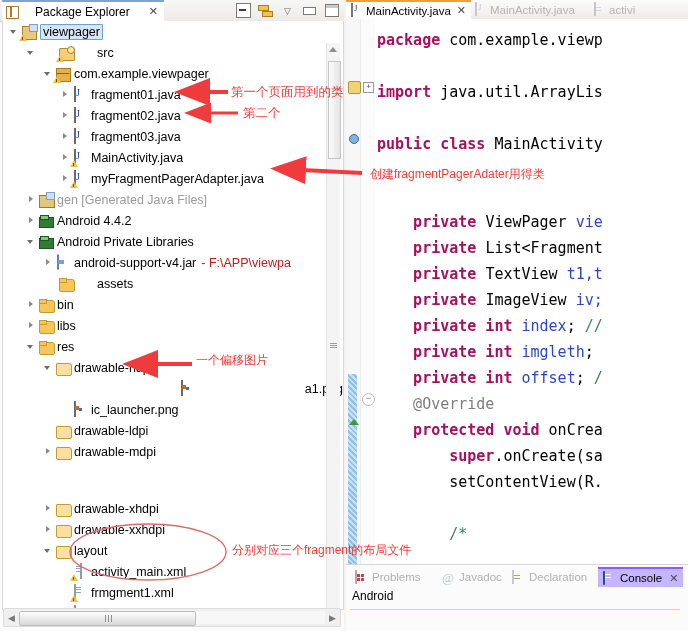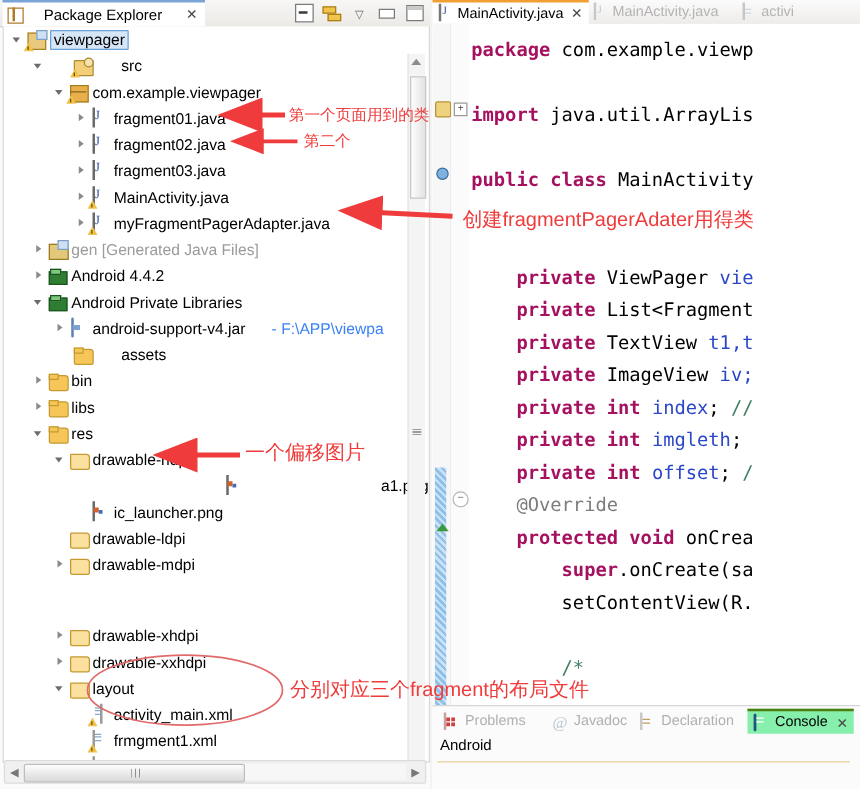--- a/index.html
+++ b/index.html
@@ -54,21 +54,21 @@
   }
   .twist.open::before{
     content:"";position:absolute;left:1px;top:4px;
     border-top:4px solid #6d6d6d;border-left:3.5px solid transparent;
     border-right:3.5px solid transparent;
   }
   .ticon{width:16px;height:16px;flex:none;margin-right:3px;position:relative;}
   .tlabel{color:#000;}
   .tlabel.dim{color:#9b9b9b;}
   .sel .tlabel{background:#d6e6f7;border:1px solid #6ba0d8;padding:0 2px;border-radius:1px;}
-  .path-suffix{color:#3b82f6;margin-left:21px;}
+  .path-suffix{color:#b91c1c;margin-left:5px;}
   
   .ic-folder{background:#f6c659;border:1px solid #c49a31;border-radius:1px 3px 2px 2px;
              width:14px;height:11px;margin-top:3px;}
   .ic-folder.open{background:#fbe0a0;}
   .ic-srcfolder{background:#f3cf7a;border:1px solid #b08c33;width:14px;height:11px;margin-top:3px;border-radius:1px;}
   .ic-pkg{background:#e8b04a;border:1px solid #a97c22;width:13px;height:12px;margin-top:2px;}
   .ic-java{background:#fff;border:1px solid #6a6a6a;width:11px;height:13px;margin:1px 0 0 2px;}
   .ic-java::after{content:"J";position:absolute;left:4px;top:0px;font-size:10px;color:#2b4f9e;font-family:"Liberation Serif",serif;}
   .ic-xml{background:#fff;border:1px solid #9a9a9a;width:11px;height:13px;margin:1px 0 0 2px;}
   .ic-xml::after{content:"";position:absolute;left:4px;top:4px;width:5px;height:1px;background:#8aa6c8;
@@ -145,37 +145,37 @@
     font-size:8px;line-height:7px;text-align:center;color:#444;}
   .ovr-arrow{position:absolute;width:0;height:0;border-left:5px solid transparent;
     border-right:5px solid transparent;border-bottom:6px solid #3a9a3a;}
   .imp-icon{position:absolute;width:11px;height:11px;background:#efd27e;border:1px solid #b59338;border-radius:2px;}
   
   .bottom-view{position:absolute;left:0;bottom:0;width:342px;height:66px;
     background:#fbfbfb;border-top:1px solid #d6d6d6;}
   .bv-tabs{position:absolute;left:0;top:2px;height:20px;width:342px;}
   .bv-tab{position:absolute;top:0;height:20px;display:flex;align-items:center;gap:4px;
           padding:0 5px;font-size:11.5px;color:#b0b0b0;box-sizing:border-box;}
-  .bv-tab.active{background:#86efac;border-top:2px solid #4d7c0f;color:#000;}
+  .bv-tab.active{background:#c4b5fd;border-top:2px solid #8b5cf6;color:#000;}
   .bv-icon{width:13px;height:13px;position:relative;flex:none;}
   .ic-problems{background:#fff;border:1px solid #c9a0a0;width:11px;height:12px;}
   .ic-problems::after{content:"";position:absolute;left:2px;top:3px;width:3px;height:3px;background:#d04040;
     box-shadow:4px 0 0 #d04040,0 4px 0 #d04040,4px 4px 0 #d04040;}
   .ic-javadoc{color:#b9c4d4;font-size:13px;line-height:13px;font-family:"Liberation Serif",serif;}
   .ic-decl{background:#fff;border:1px solid #c9c9c9;width:11px;height:12px;}
   .ic-decl::after{content:"";position:absolute;left:2px;top:4px;width:6px;height:1px;background:#c0a060;box-shadow:0 3px 0 #c0a060;}
   .ic-console{background:#3a6ea5;border:1px solid #24527e;width:12px;height:10px;border-radius:1px;}
   .ic-console::after{content:"";position:absolute;left:2px;top:2px;width:6px;height:1px;background:#fff;box-shadow:0 3px 0 #fff;}
   .bv-content{position:absolute;left:6px;top:24px;font-size:12px;color:#000;}
   .bv-underline{position:absolute;left:4px;top:44px;width:330px;height:1px;background:#d8a84a;opacity:.55;}
   
   #overlay{position:absolute;left:0;top:0;width:688px;height:631px;pointer-events:none;}
   .anno-text{position:absolute;color:#ef3b3b;font-size:12.5px;white-space:nowrap;
              font-family:"Liberation Sans", sans-serif;}
-  .anno-text.small{font-size:16px;}
+  .anno-text.small{font-size:12px;}
 </style>
 </head>
 <body>
 
 <div id="explorer">
 
   <div class="view-tabbar">
     <div class="view-tab">
       <span class="ticon" style="width:13px;height:13px;margin:0;">
         <span style="position:absolute;left:0;top:1px;width:11px;height:11px;border:1.5px solid #b07a2a;"></span>

